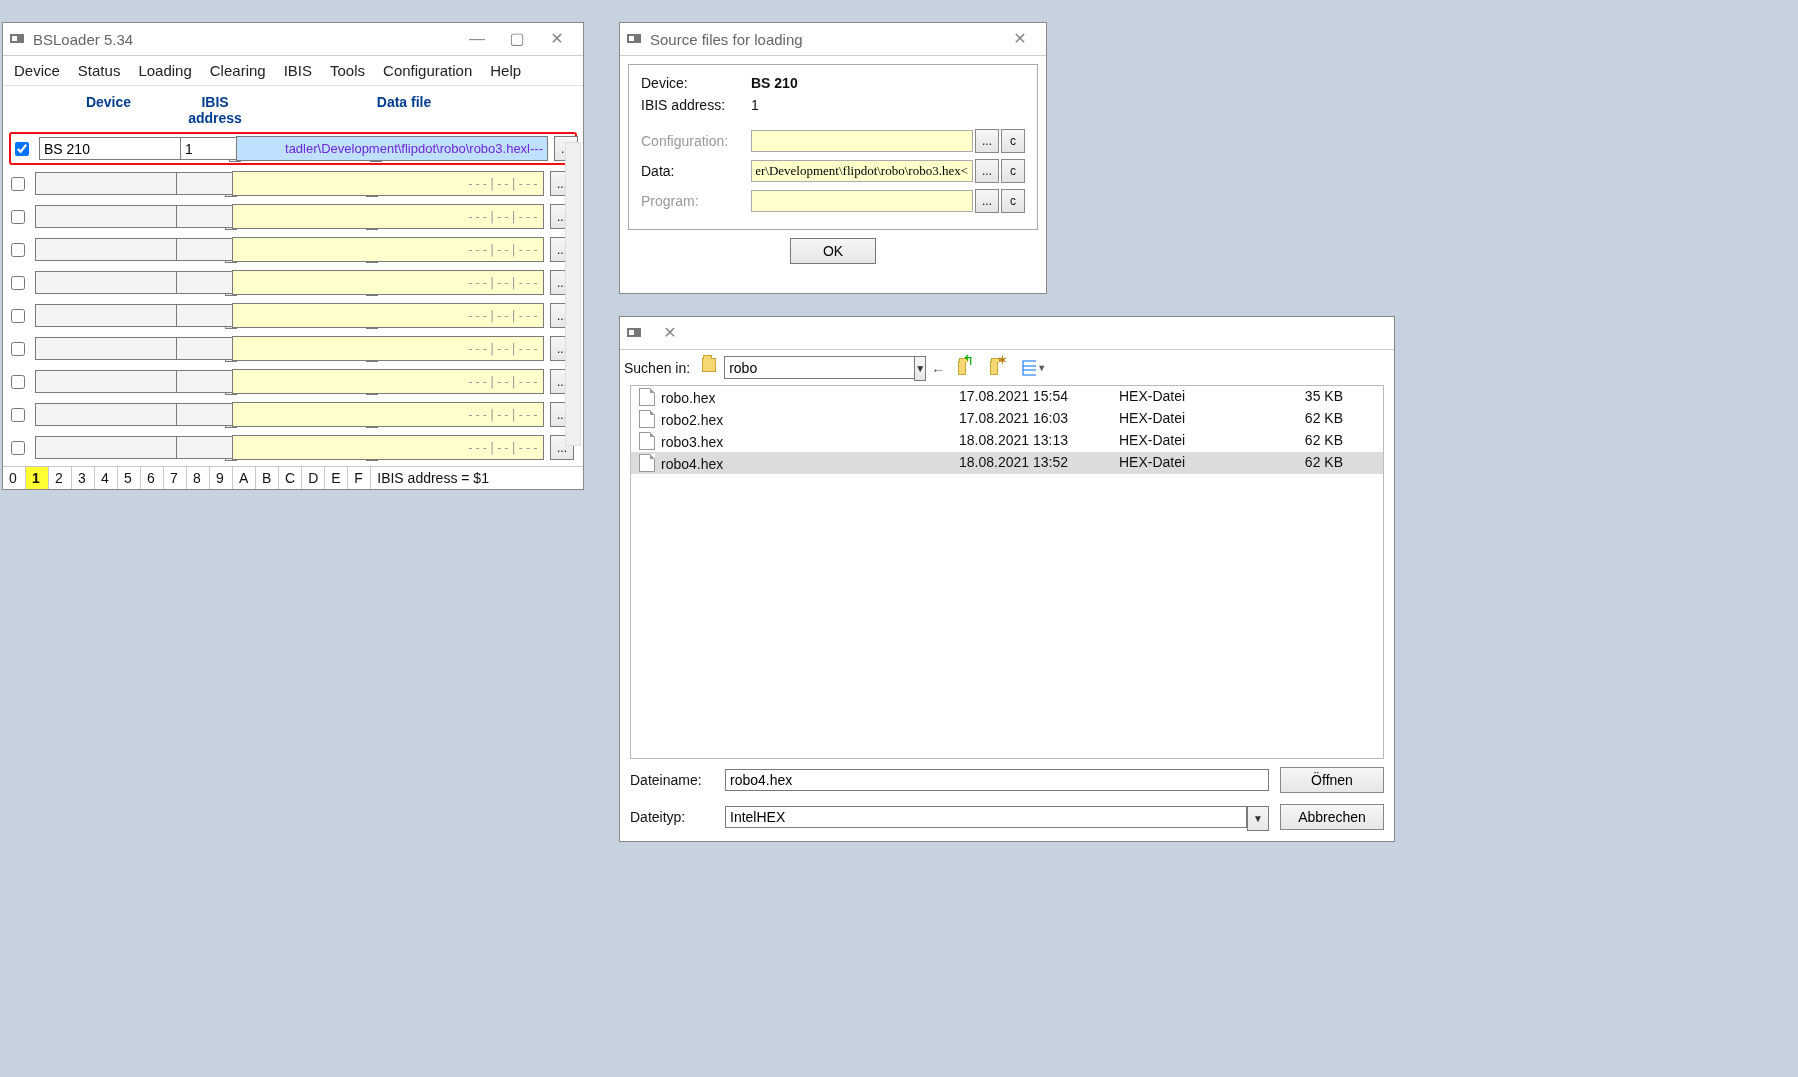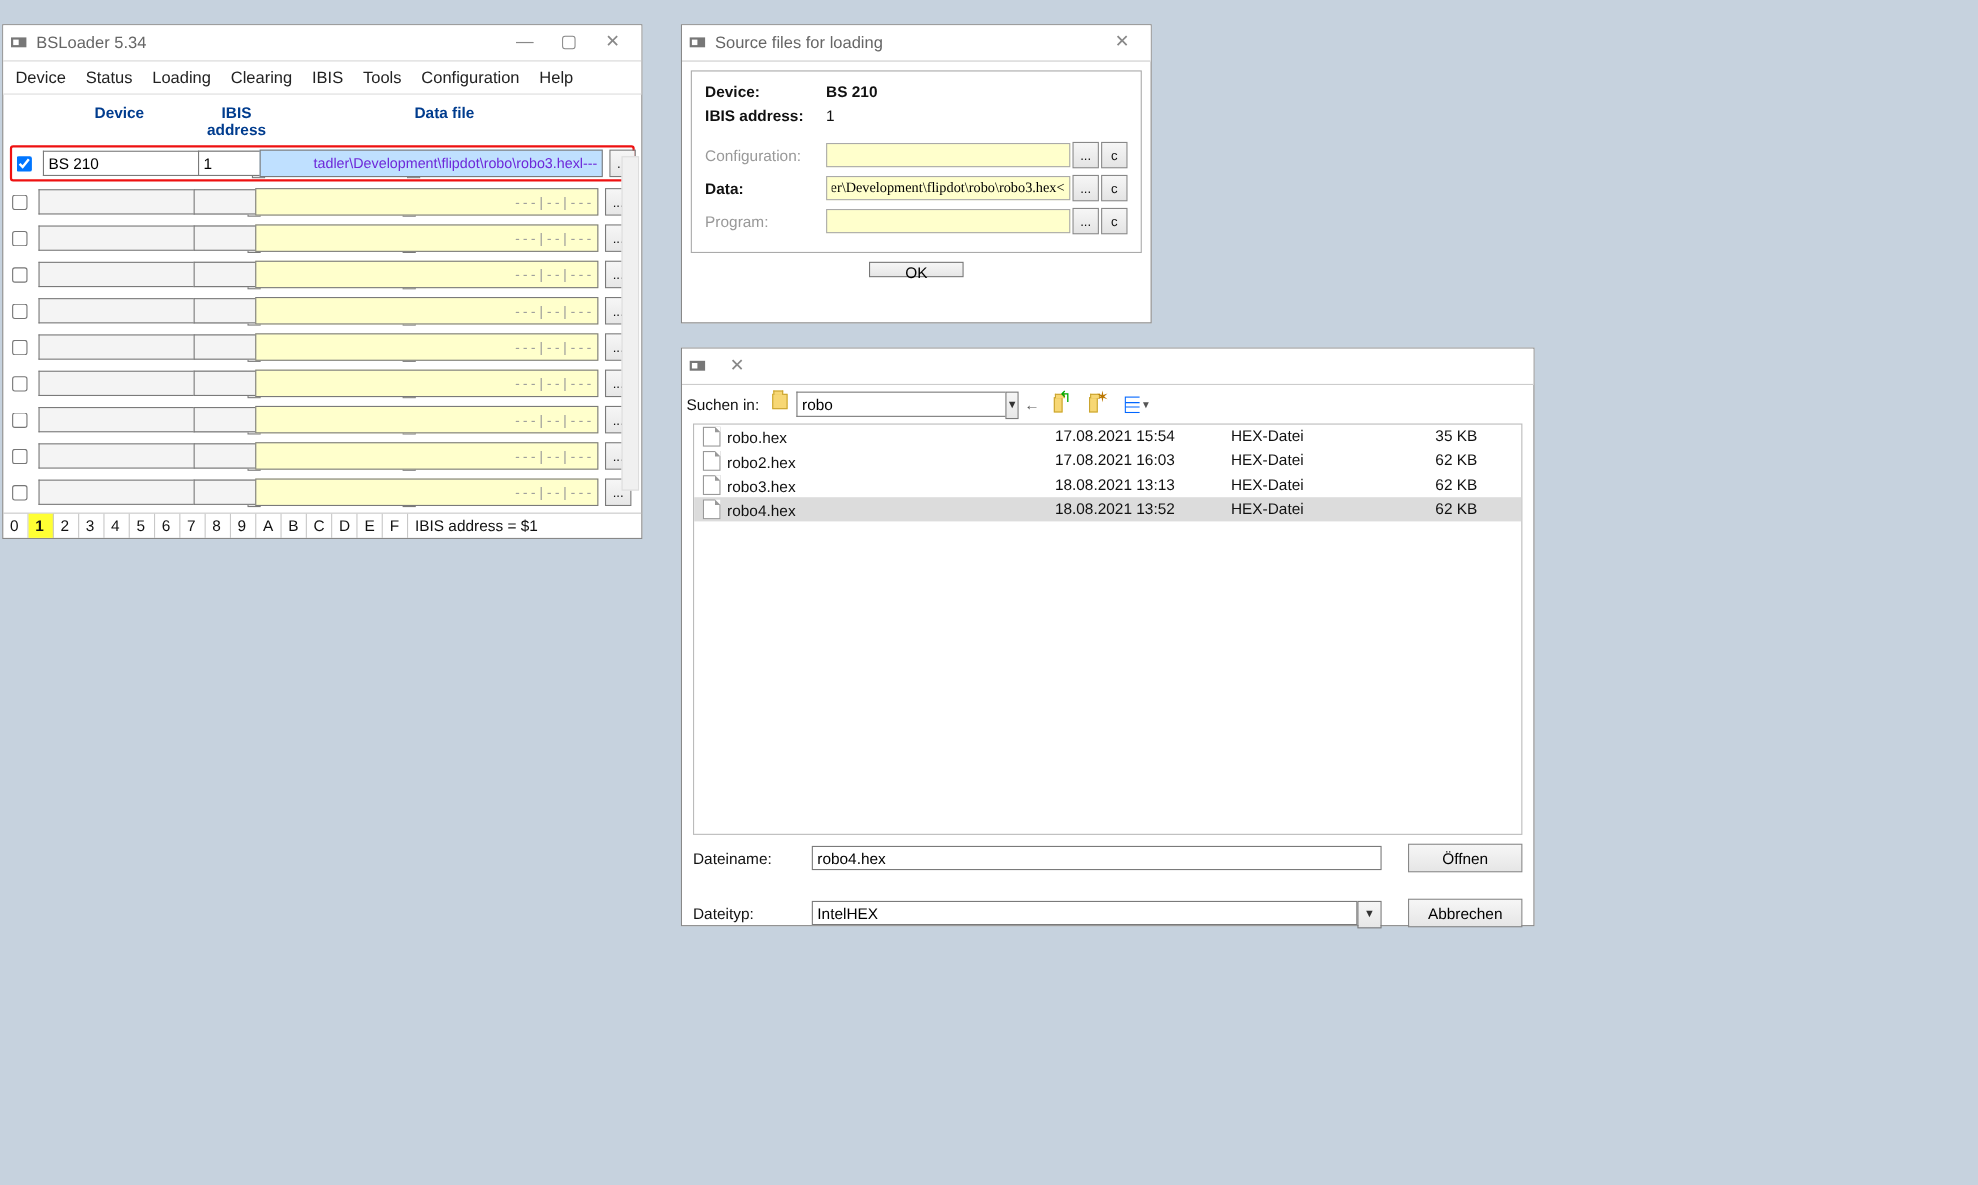--- a/index.html
+++ b/index.html
@@ -29,46 +29,46 @@
   .row.hi .datafile{background:#bfe0ff;color:#6d28d9}
   .ticks{color:#999;letter-spacing:0;font-family:monospace;font-size:12px}
   .ellips{width:22px;height:23px;border:1px solid #7a7a7a;background:linear-gradient(#f6f6f6,#e7e7e7);display:flex;align-items:center;justify-content:center;font-size:12px;cursor:default}
   .footer{position:absolute;left:0;right:0;bottom:0;height:22px;border-top:1px solid #c8c8c8;display:flex;align-items:stretch;font-size:14px}
   .footer .cell{border-right:1px solid #c8c8c8;padding:0 6px;display:flex;align-items:center;min-width:10px}
   .footer .cell.sel{background:#ffff33;font-weight:bold}
   .footer .msg{padding:0 6px;display:flex;align-items:center}
   
   .panel{border:1px solid #aaa;margin:8px;padding:10px 12px}
   .kvrow{display:grid;grid-template-columns:110px 1fr;align-items:center;margin-bottom:6px;font-size:14px}
-  .kvrow .k{font-weight:bold}
+  .kvrow .k{font-weight:normal}
   .kvrow.dis .k{color:#999;font-weight:normal}
   .fpath{display:flex;align-items:center;gap:2px}
   .fpath input{flex:1;height:20px;border:1px solid #aaa;background:#ffffcc;font:13px "Segoe UI";padding:0 4px;direction:rtl;text-align:left}
   .fpath.dis input{color:#bbb}
   .tinybtn{width:22px;height:22px;border:1px solid #888;background:linear-gradient(#f6f6f6,#e4e4e4);font-size:12px;display:flex;align-items:center;justify-content:center;cursor:default}
-  .okbtn{display:block;margin:8px auto 10px;width:86px;height:14px;border:1px solid #777;background:linear-gradient(#f6f6f6,#e6e6e6);font:inherit;cursor:default}
+  .okbtn{display:block;margin:8px auto 10px;width:86px;height:26px;border:1px solid #777;background:linear-gradient(#f6f6f6,#e6e6e6);font:inherit;cursor:default}
   
   .toolbar{display:flex;align-items:center;gap:8px;padding:6px 4px}
   .toolbar label{font-size:14px}
   .toolbar .combo{width:220px}
   .toolbar .combo .foldicon{width:18px;height:18px;margin:0 4px;display:inline-flex;align-items:center;justify-content:center}
   .toolicon{width:24px;height:22px;display:flex;align-items:center;justify-content:center;color:#555;cursor:default}
   .filelist{border:1px solid #bbb;margin:0 10px;height:372px;overflow:auto;background:#fff}
   .fhdr{display:grid;grid-template-columns:320px 160px 140px 100px;border-bottom:1px solid #ccc;background:#fff;font-size:14px}
   .fhdr div{padding:3px 8px;border-right:1px solid #e3e3e3}
   .fhdr .sort{display:flex;justify-content:center;color:#888;padding:0}
   .frow{display:grid;grid-template-columns:320px 160px 140px 100px;font-size:14px}
   .frow.sel{background:#dcdcdc}
   .frow div{padding:2px 8px}
   .frow .size{text-align:right}
   .fileicon{display:inline-block;width:14px;height:16px;border:1px solid #999;margin-right:6px;vertical-align:-3px;position:relative;background:#fff}
   .fileicon:before{content:"";position:absolute;right:-1px;top:-1px;border-top:5px solid #fff;border-left:5px solid #999}
   .folder-y{display:inline-block;width:16px;height:12px;background:#f7d774;border:1px solid #caa530;position:relative;margin-right:4px;vertical-align:-2px}
   .folder-y:before{content:"";position:absolute;top:-4px;left:0;width:7px;height:3px;background:#f7d774;border:1px solid #caa530;border-bottom:none}
-  .bottombar{display:grid;grid-template-columns:84px 1fr 104px;gap:24px;align-items:center;padding:8px 10px}
+  .bottombar{display:grid;grid-template-columns:84px 1fr 104px;gap:11px;align-items:center;padding:8px 10px}
   .bottombar input,.bottombar .combo input{height:22px;border:1px solid #7a7a7a;padding:0 4px;font:inherit;width:100%;box-sizing:border-box}
   .bottombar button{height:26px;border:1px solid #888;background:linear-gradient(#f6f6f6,#e6e6e6);font:inherit;cursor:default}
   .scrollbar-v{position:absolute;right:2px;top:56px;bottom:28px;width:14px;background:#f0f0f0;border:1px solid #ddd}
 </style>
 </head>
 <body>
 
 <div class="window" style="left:2px;top:22px;width:582px;height:468px">
   <div class="titlebar">
     <span class="appicon">

